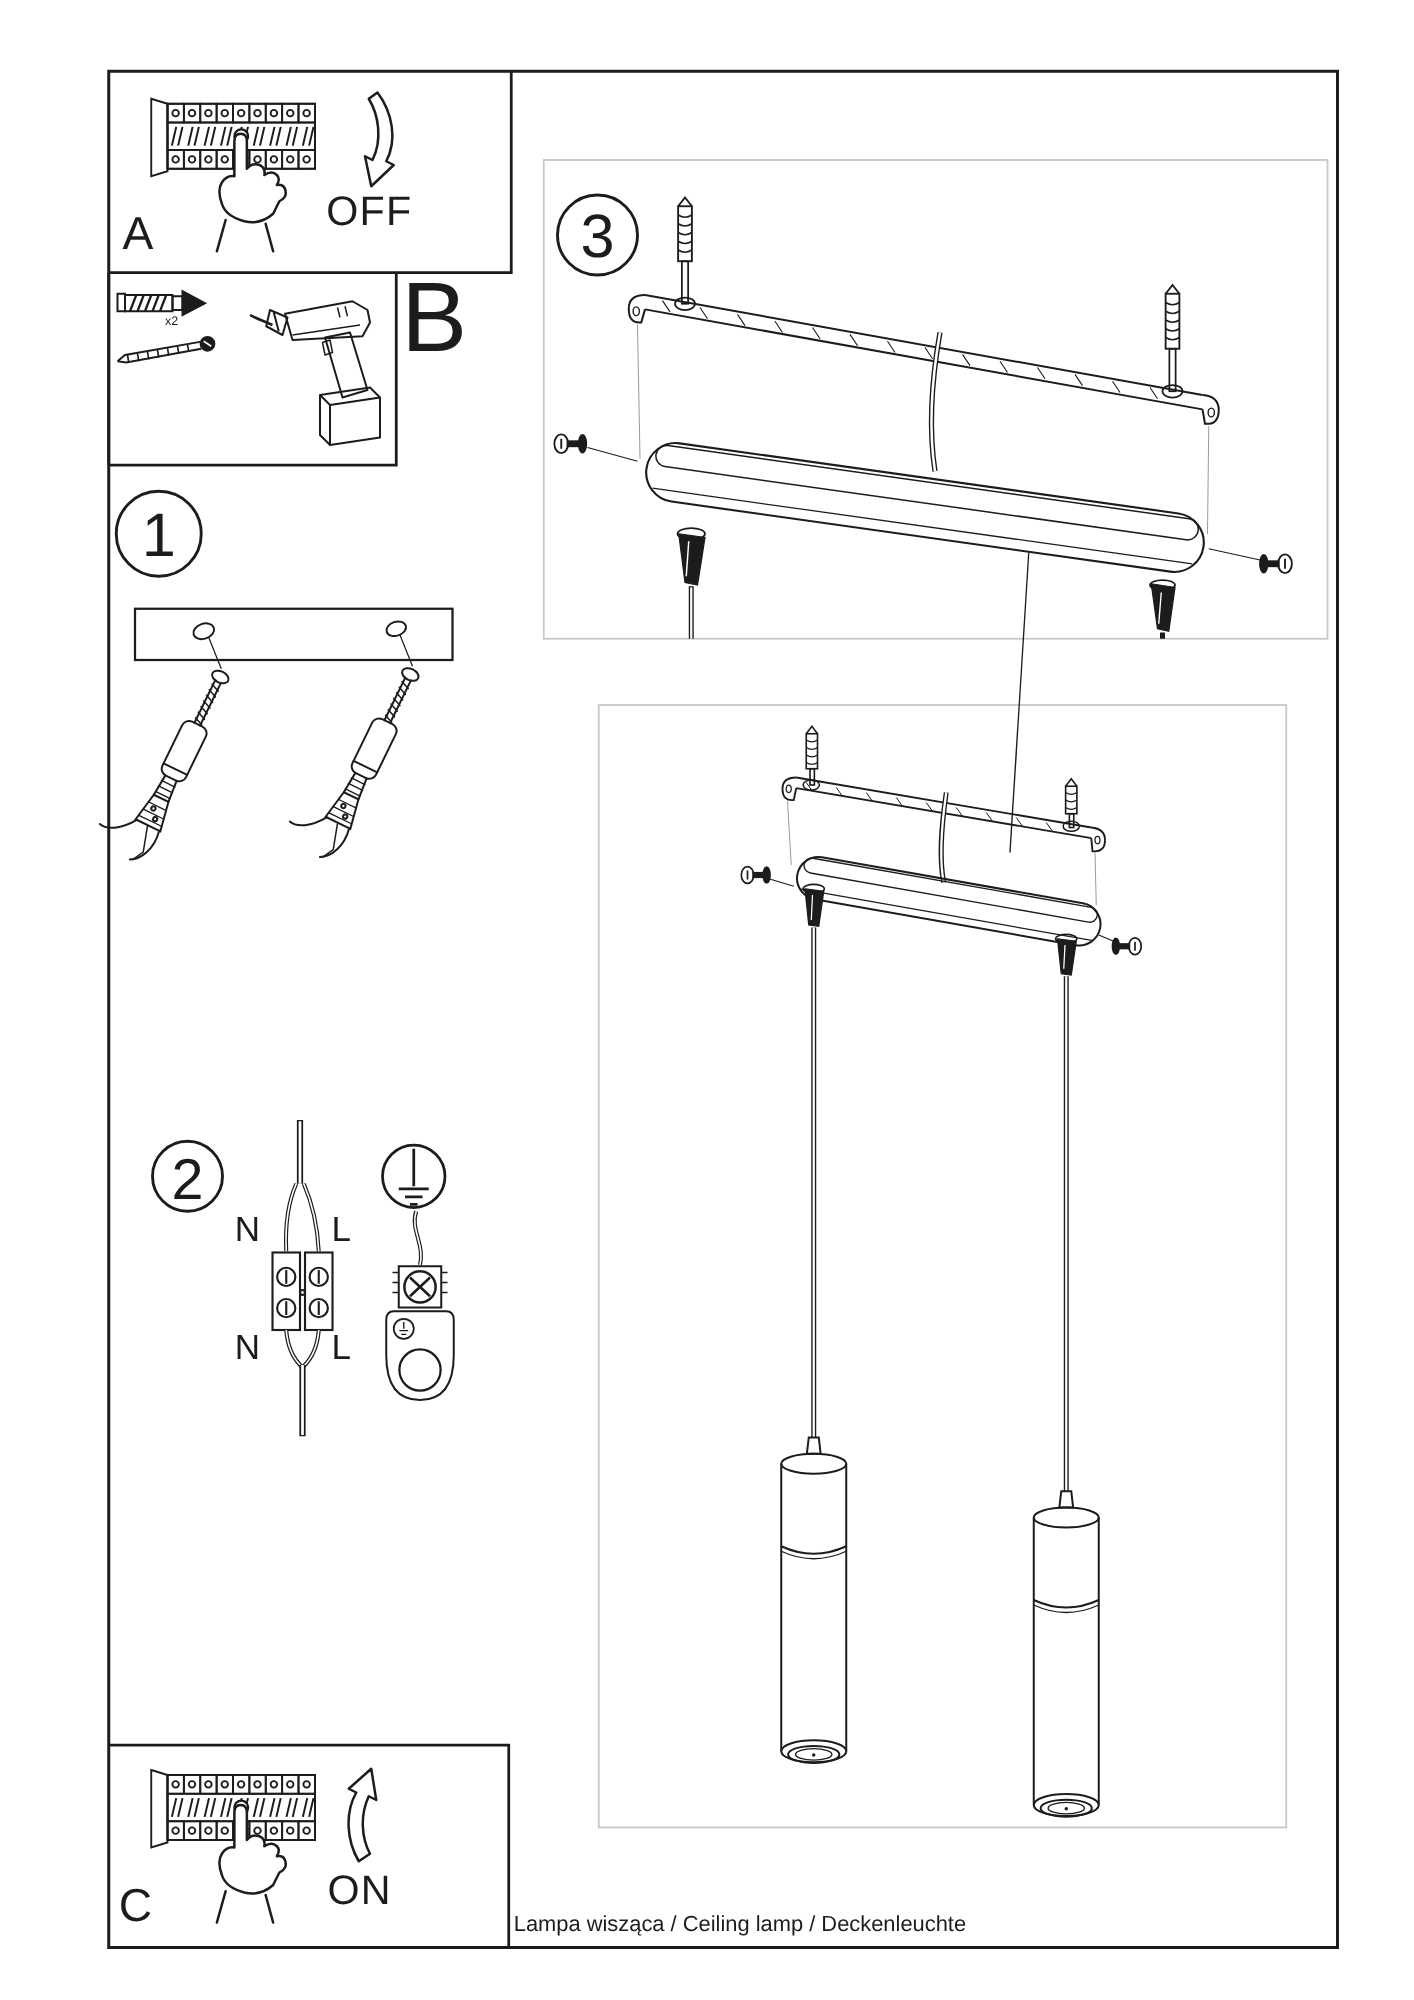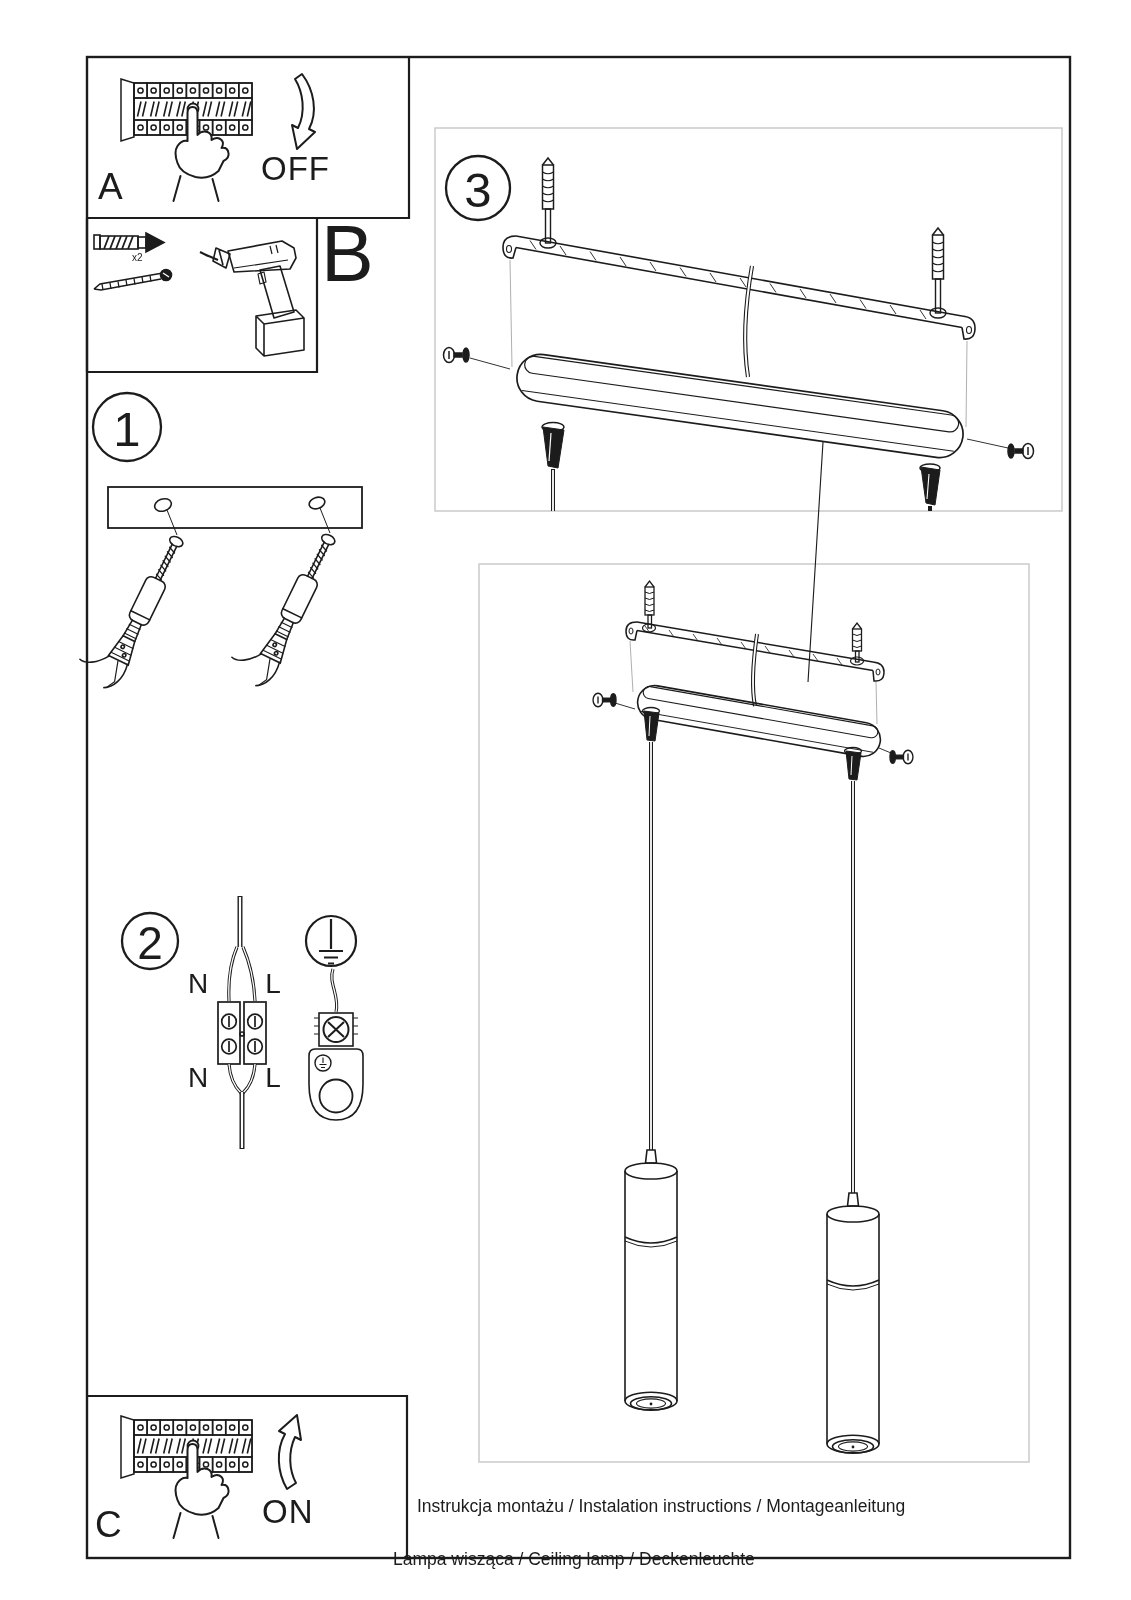--- a/index.html
+++ b/index.html
@@ -357,16 +357,15 @@
 <span class="lbl circnum ctr" style="left:478px;top:190px;">3</span>
 
 <span class="lbl termlbl ctr" style="left:198px;top:984px;">N</span>
 <span class="lbl termlbl ctr" style="left:273px;top:984px;">L</span>
 <span class="lbl termlbl ctr" style="left:198px;top:1078px;">N</span>
 <span class="lbl termlbl ctr" style="left:273px;top:1078px;">L</span>
 
 <span class="lbl stepletter" style="left:95px;top:1506px;">C</span>
 <span class="lbl stateword" style="left:262px;top:1495px;">ON</span>
 
-<span class="lbl footer" style="left:417px;top:1498px;">Instrukcja montażu / Instalation instructions / Montageanleitung</span>
-<span class="lbl footer" style="left:393px;top:1531px;margin-top:20px;">Lampa wisząca / Ceiling lamp / Deckenleuchte</span>
+<span class="lbl footer" style="left:411px;top:1531px;">Lampa wisząca / Ceiling lamp / Deckenleuchte</span>
 
 </div>
 
 </body></html>

